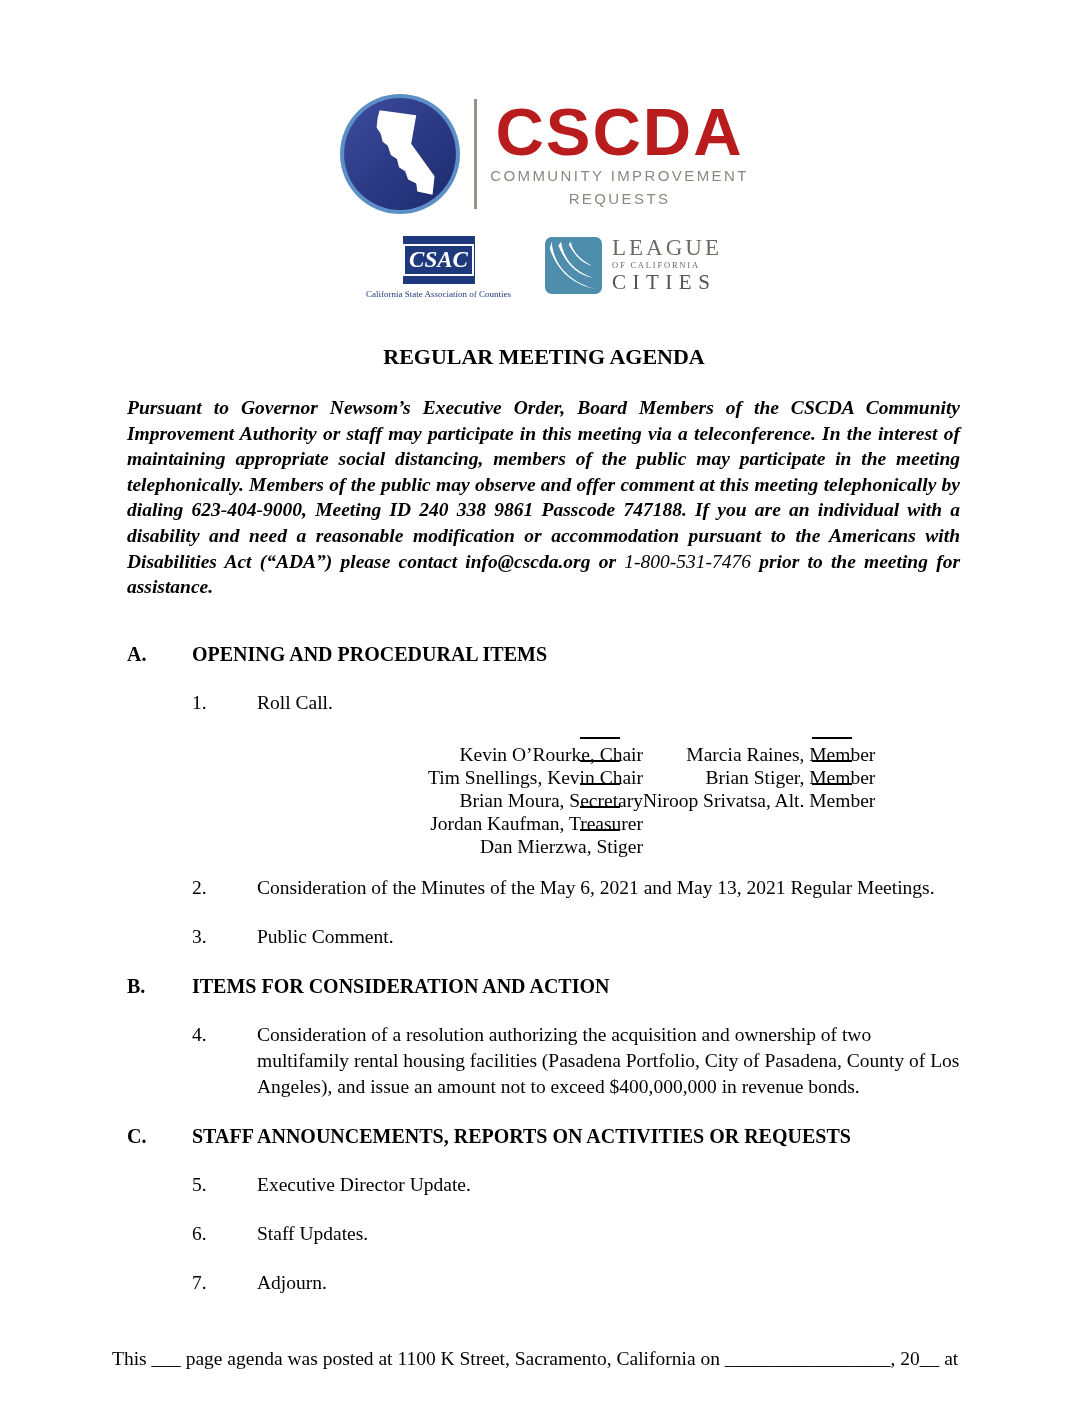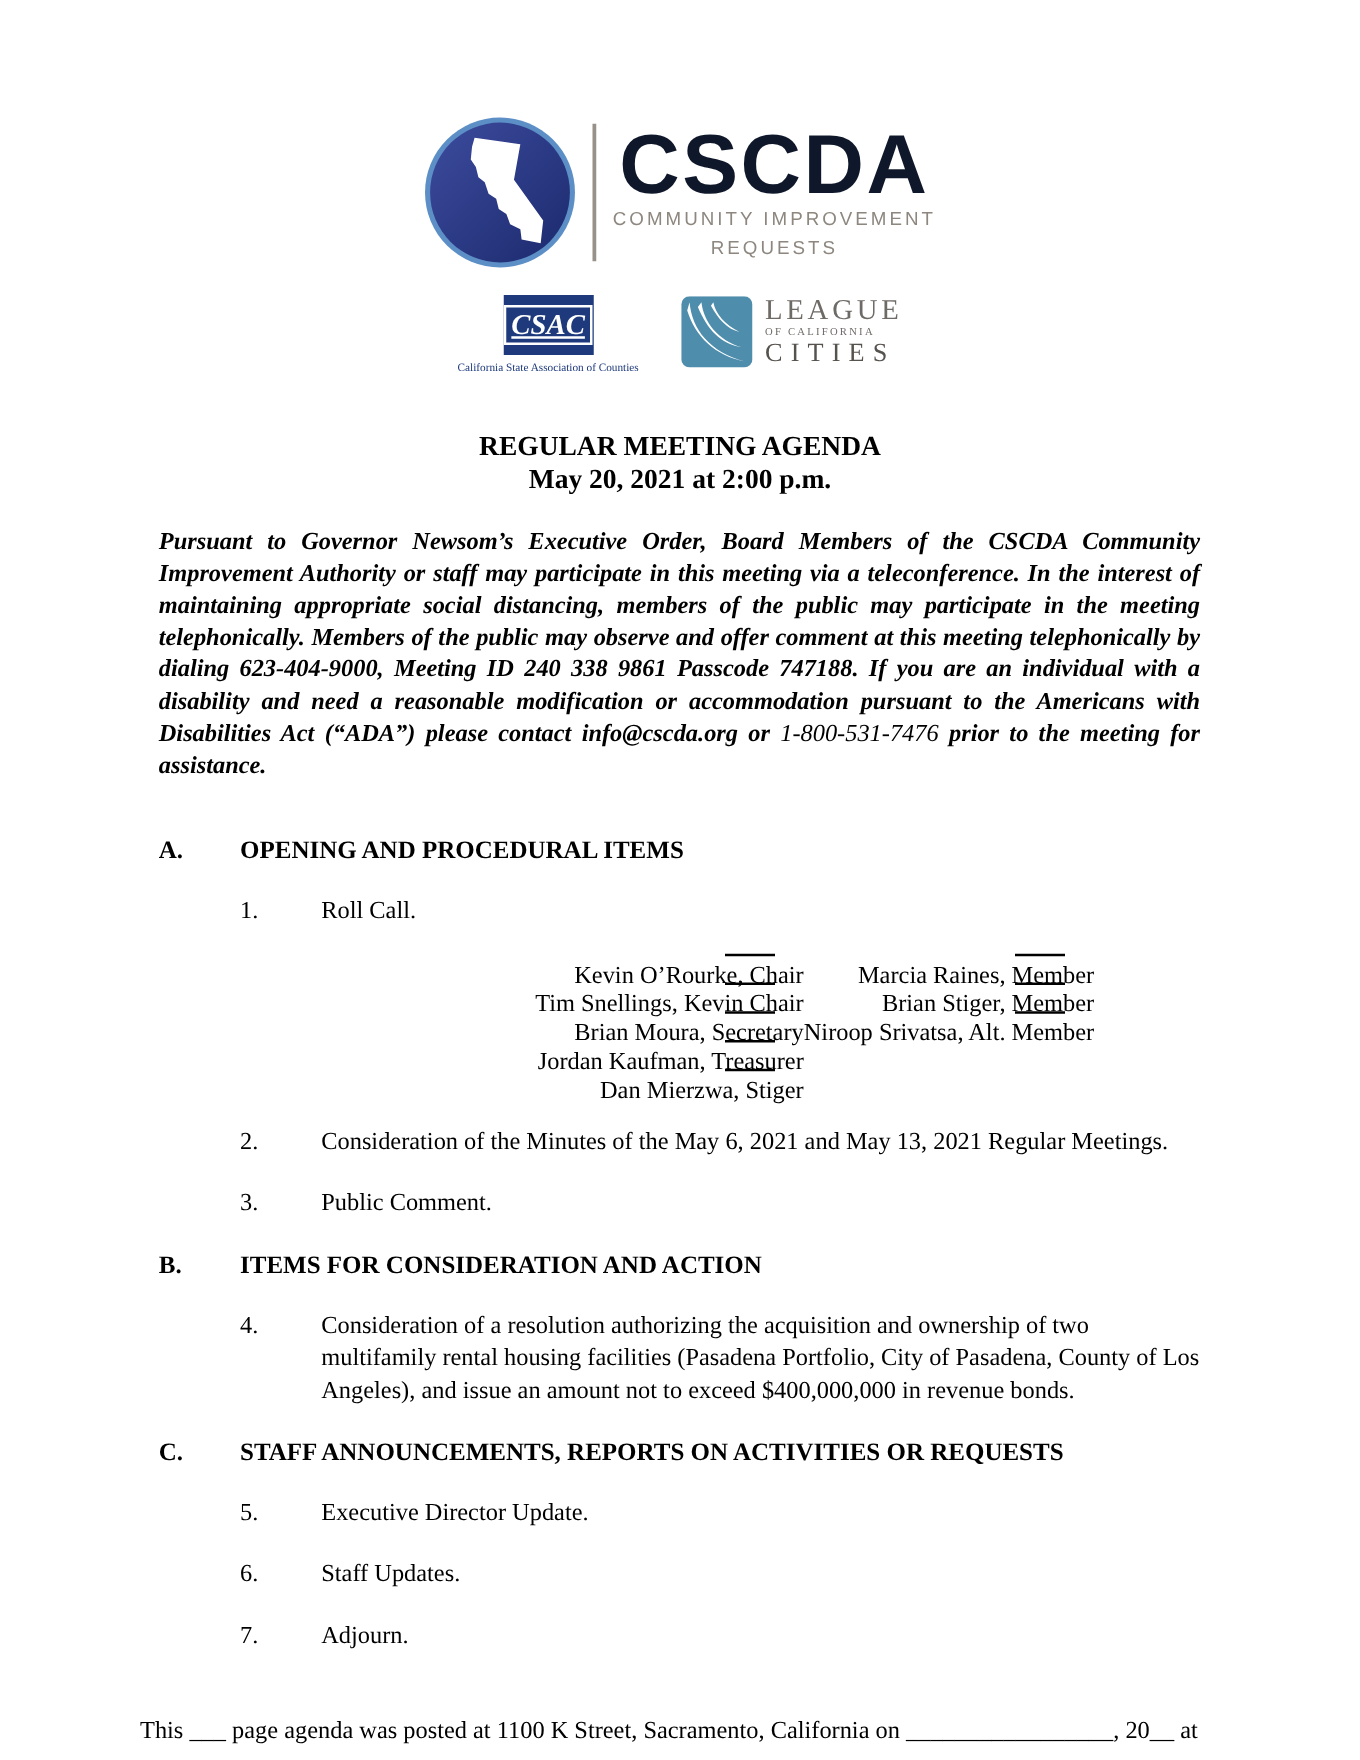--- a/index.html
+++ b/index.html
@@ -16,37 +16,37 @@
   }
 
   
   .header { margin-top: 93px; }
   .cscda-logo { display: flex; align-items: center; justify-content: center; gap: 13px; }
   .cal-badge { width: 122px; height: 122px; display: block; }
   .logo-divider { width: 3px; height: 110px; background: #97918a; }
   .wordmark { text-align: center; font-family: "Liberation Sans", sans-serif; }
   .wordmark .acronym {
     font-size: 67px; font-weight: 700; letter-spacing: 2px;
-    color: #0f172a; line-height: 1.0;
+    color: #b91c1c; line-height: 1.0;
   }
   .wordmark .wsub {
     font-size: 15px; letter-spacing: 2.4px; color: #8d877f; line-height: 1.5;
   }
   .wordmark .wsub:first-of-type { margin-top: 7px; }
 
   .partners { margin-top: 21px; display: flex; justify-content: center; align-items: flex-start; gap: 34px; }
   .csac { text-align: center; }
   .csac-box {
     width: 72px; height: 48px; background: #1e3a7c; margin: 0 auto;
     display: flex; align-items: center; justify-content: center;
   }
   .csac-acronym {
     border: 2px solid #fff; padding: 0 4px;
     color: #fff; font-style: italic; font-weight: 700;
-    font-family: "Liberation Serif", serif; font-size: 23px; line-height: 1.25; text-decoration: underline;
+    font-family: "Liberation Serif", serif; font-size: 23px; line-height: 1.25;
   }
   .csac-caption { margin-top: 5px; font-size: 9px; color: #1e3a7c; white-space: nowrap; }
 
   .league { display: flex; align-items: center; gap: 10px; }
   .league-box { width: 57px; height: 57px; display: block; }
   .league-text { font-family: "Liberation Serif", serif; color: #6e6a66; }
   .league-l1 { font-size: 23px; letter-spacing: 3px; line-height: 1.0; }
   .league-l2 { font-size: 8.5px; letter-spacing: 1.8px; line-height: 1.3; margin-top: 1px; }
   .league-l3 { font-size: 21px; letter-spacing: 6.5px; line-height: 1.1; color: #56524e; }
 
@@ -132,21 +132,20 @@
           <div class="league-l1">LEAGUE</div>
           <div class="league-l2">OF CALIFORNIA</div>
           <div class="league-l3">CITIES</div>
         </div>
       </div>
     </div>
   </header>
 
   <section class="title-block">
     <div>REGULAR MEETING AGENDA</div>
-    <div>May 20, 2021 at 2:00 p.m.</div>
   </section>
 
   <p class="notice"><span>Pursuant to Governor Newsom’s Executive Order, Board Members of the CSCDA Community Improvement Authority or staff may participate in this meeting via a teleconference.  In the interest of maintaining appropriate social distancing, members of the public may participate in the meeting telephonically.  Members of the public may observe and offer comment at this meeting telephonically by dialing 623-404-9000, Meeting ID 240 338 9861 Passcode 747188.  If you are an individual with a disability and need a reasonable modification or accommodation pursuant to the Americans with Disabilities Act (“ADA”) please contact info@cscda.org or </span><span class="phone">1-800-531-7476</span><span> prior to the meeting for assistance.</span></p>
 
   <main class="content">
 
     <div class="section-heading first">
       <span>A.</span>
       <span>OPENING AND PROCEDURAL ITEMS</span>
     </div>

